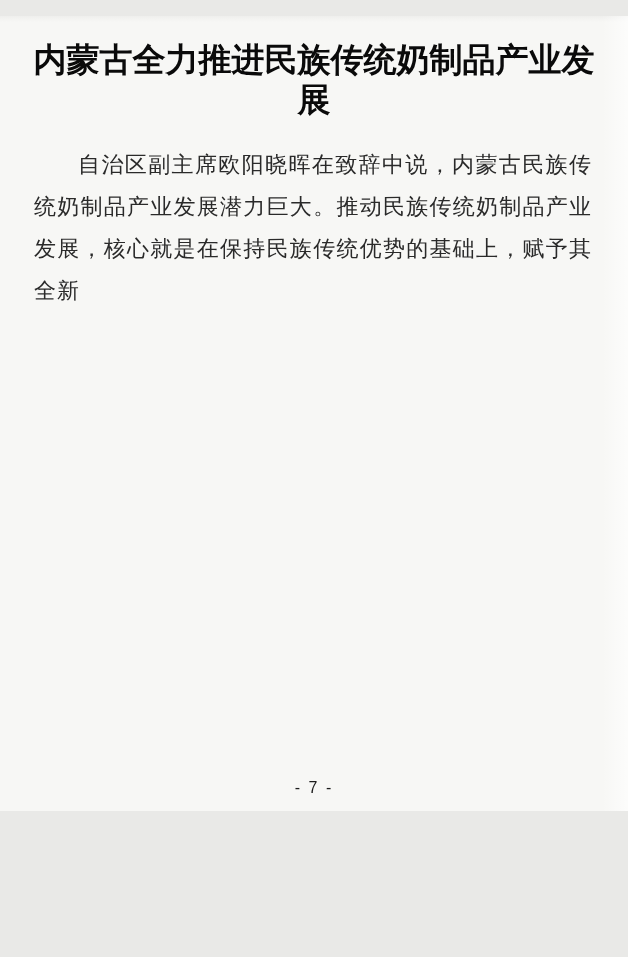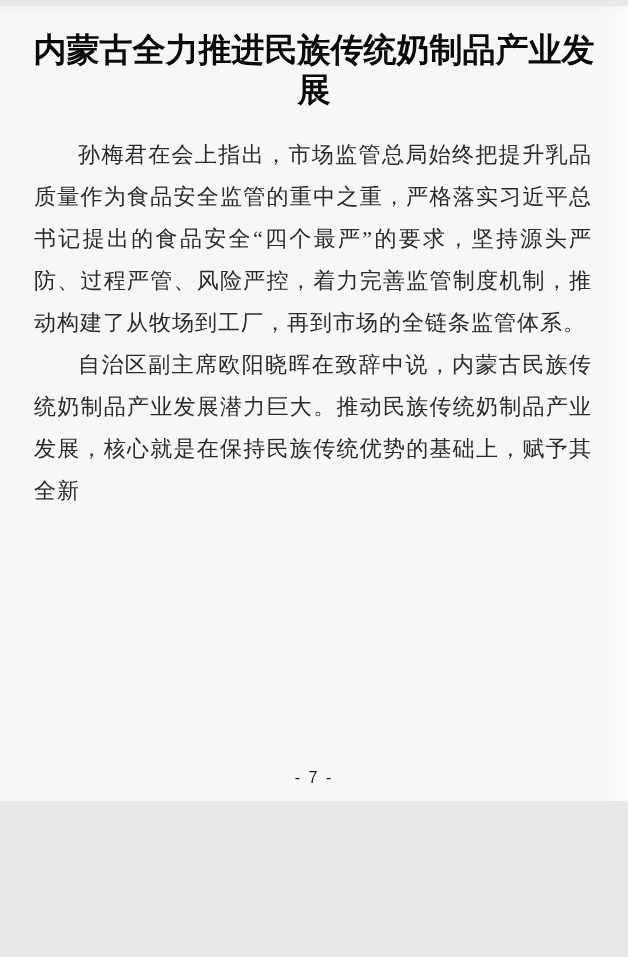--- a/index.html
+++ b/index.html
@@ -4,21 +4,21 @@
 <style>
   html, body {
     margin: 0;
     padding: 0;
     background: #e9e9e7;
   }
   .page {
     position: relative;
     width: 628px;
     height: 795px;
-    margin: 6px auto;
+    margin: 16px auto;
     background: linear-gradient(180deg, #efefed 0px, #f7f7f5 6px, #f7f7f5 100%);
     overflow: hidden;
     font-family: "Liberation Serif", "DejaVu Serif", serif;
     color: #1c1c1c;
     box-sizing: border-box;
   }
   
   .scan-light {
     position: absolute;
     top: 0;
@@ -64,18 +64,17 @@
 </style>
 </head>
 <body>
 
 <div class="page">
   <div class="scan-light"></div>
 
   <h1 class="doc-title">内蒙古全力推进民族传统奶制品产业发展</h1>
 
   <div class="doc-body">
-    <p>孙梅君在会上指出，市场监管总局始终把提升乳品质量作为食品安全监管的重中之重，严格落实习近平总书记提出的食品安全“四个最严”的要求，坚持源头严防、过程严管、风险严控，着力完善监管制度机制，推动构建了从牧场到工厂，再到市场的全链条监管体系。</p>
     <p>自治区副主席欧阳晓晖在致辞中说，内蒙古民族传统奶制品产业发展潜力巨大。推动民族传统奶制品产业发展，核心就是在保持民族传统优势的基础上，赋予其全新</p>
   </div>
 
   <div class="page-footer">- 7 -</div>
 </div>
 
 </body></html>

